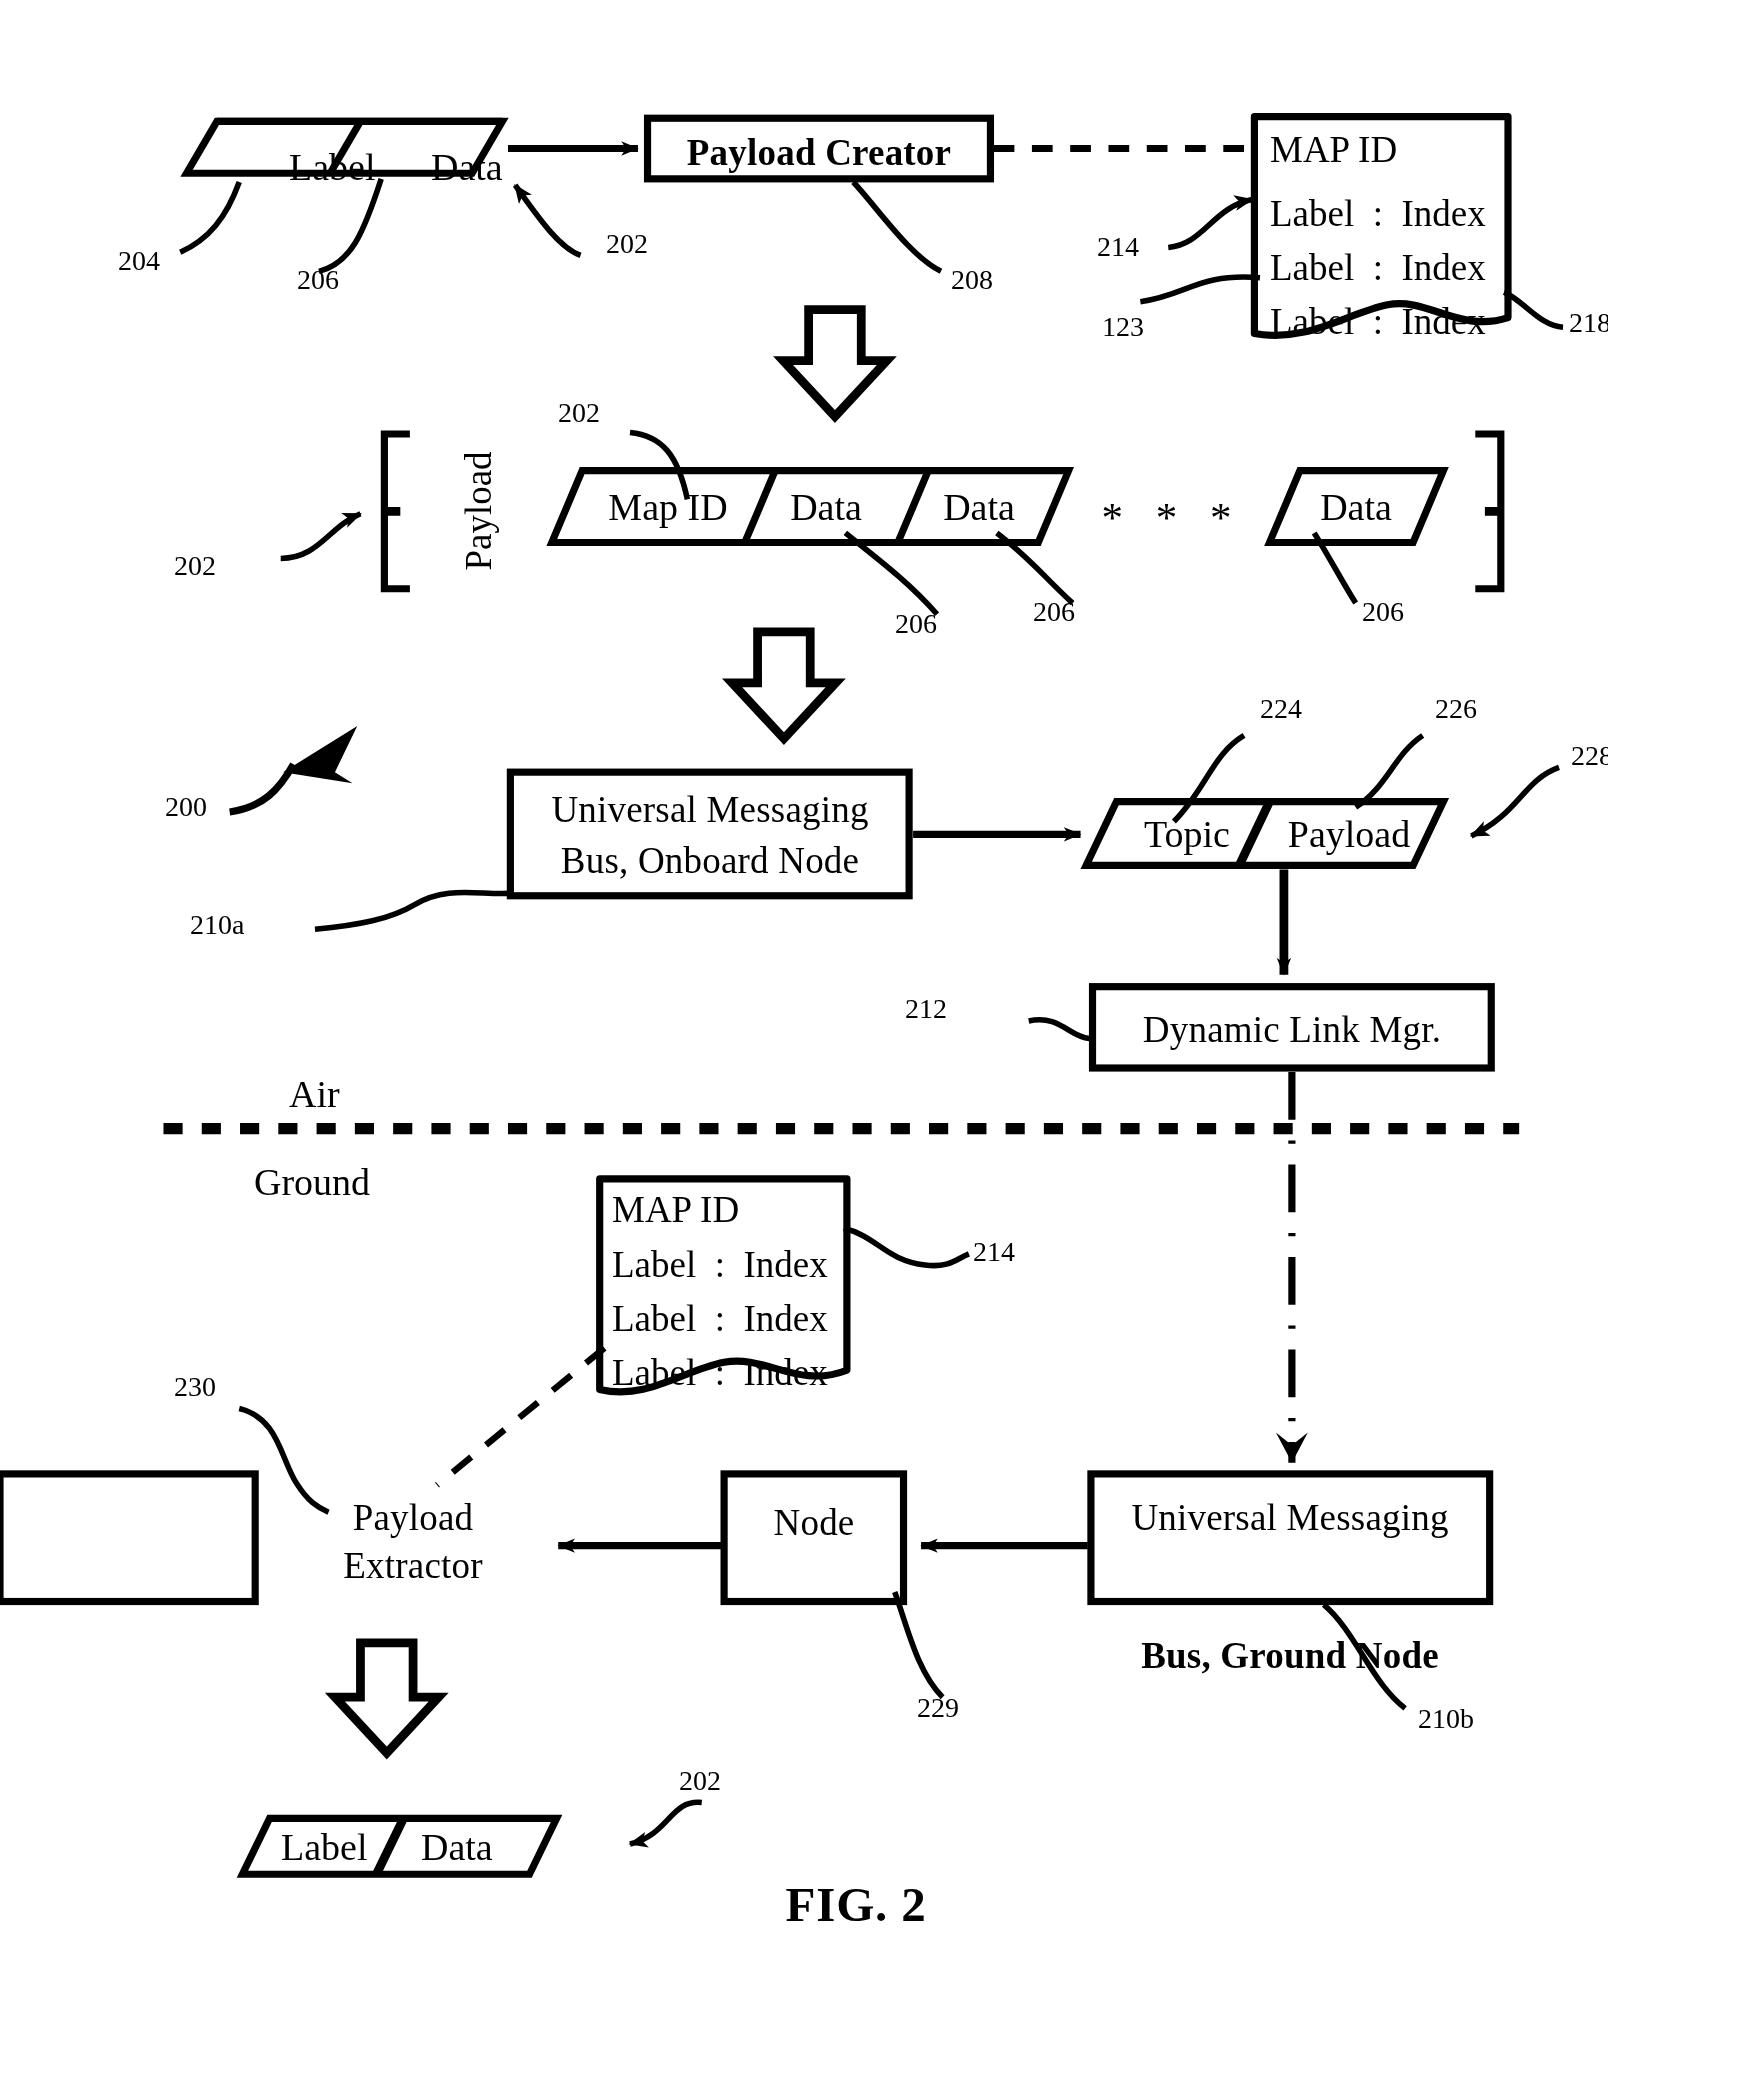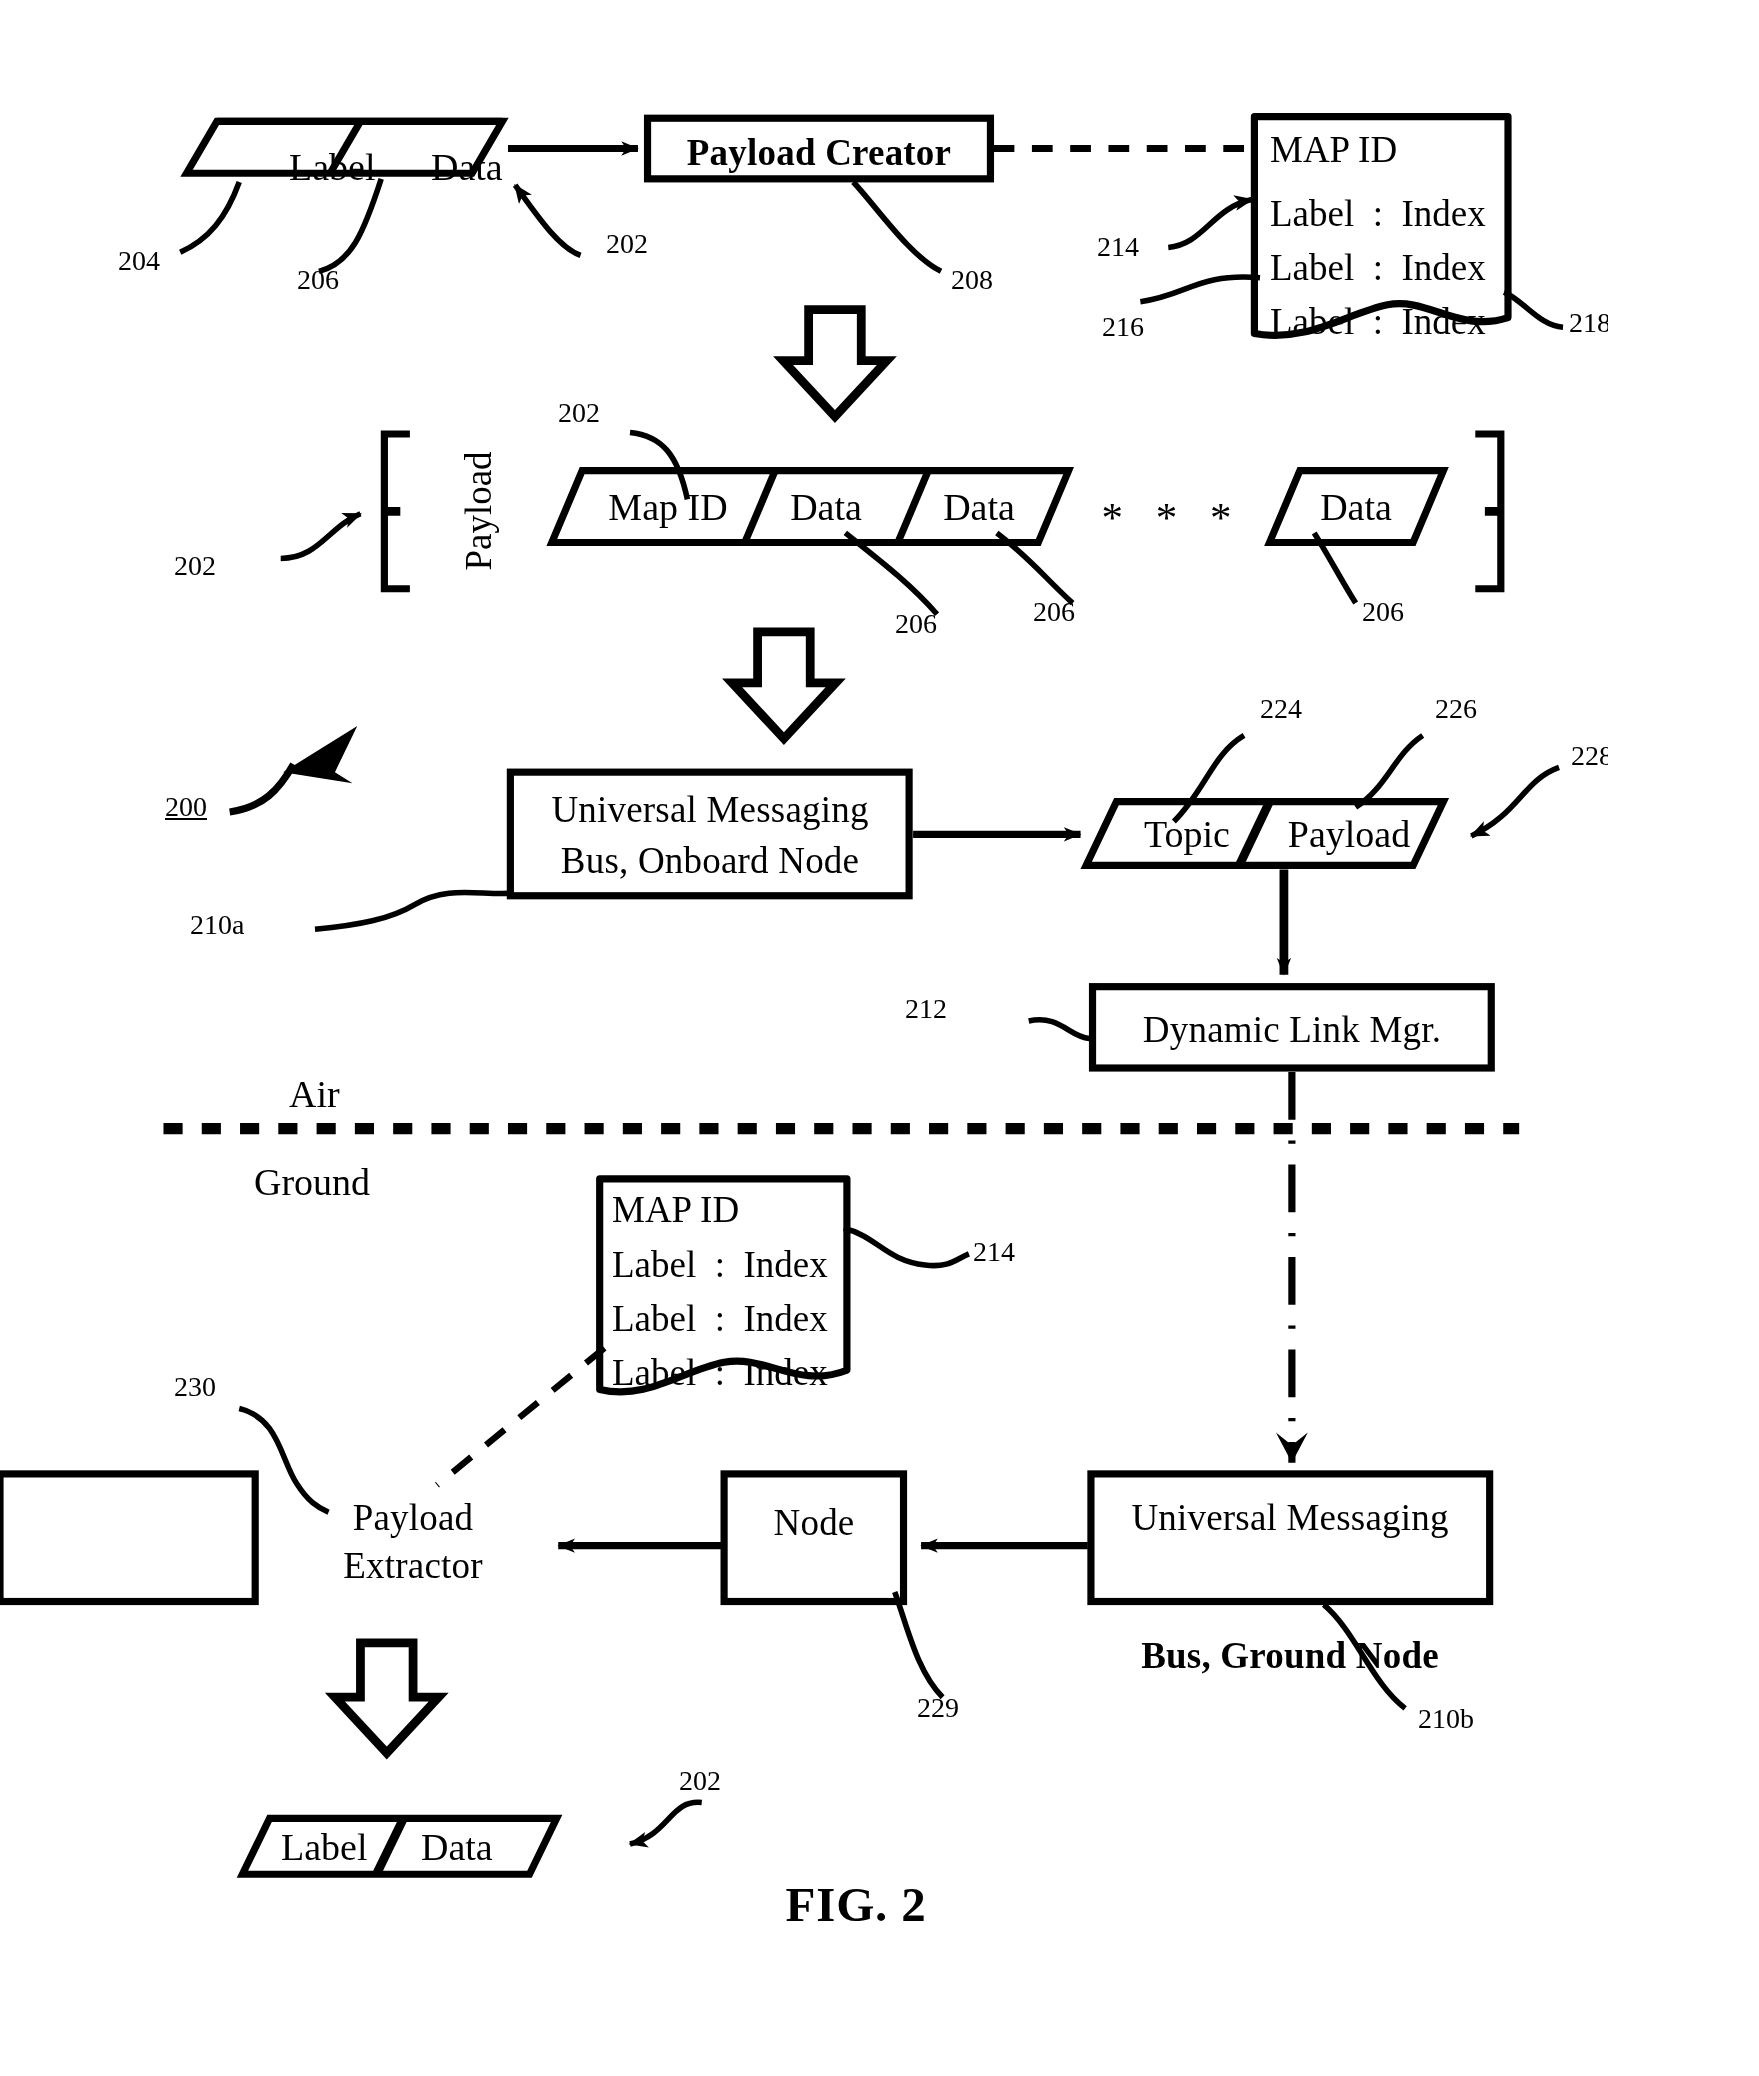--- a/index.html
+++ b/index.html
@@ -199,21 +199,21 @@
 
   <div class="txt box-label ctr" style="left:819px; top:152px;font-weight:bold;">Payload Creator</div>
   <div class="txt ref" style="left:951px; top:266px;">208</div>
 
   <div class="txt maprow" style="left:1270px; top:131px;">MAP ID</div>
   <div class="txt maprow" style="left:1270px; top:195px;">Label  :  Index</div>
   <div class="txt maprow" style="left:1270px; top:249px;">Label  :  Index</div>
   <div class="txt maprow" style="left:1270px; top:303px;">Label  :  Index</div>
 
   <div class="txt ref" style="left:1097px; top:233px;">214</div>
-  <div class="txt ref" style="left:1102px; top:313px;">216</div>
+  <div class="txt ref" style="left:1102px; top:313px;">123</div>
   <div class="txt ref" style="left:1569px; top:309px;">218</div>
 
   <div class="txt vert" style="left:478px; top:511px;">Payload</div>
   <div class="txt ref" style="left:174px; top:552px;">202</div>
   <div class="txt ref" style="left:558px; top:399px;">202</div>
 
   <div class="txt cell ctr" style="left:668px; top:507px;">Map ID</div>
   <div class="txt cell ctr" style="left:826px; top:507px;">Data</div>
   <div class="txt cell ctr" style="left:979px; top:507px;">Data</div>
   <div class="txt cell ctr" style="left:1356px; top:507px;">Data</div>
@@ -221,21 +221,21 @@
   <div class="txt stars ctr" style="left:1172px; top:517px;">* * *</div>
 
   <div class="txt ref" style="left:895px; top:610px;">206</div>
   <div class="txt ref" style="left:1033px; top:598px;">206</div>
   <div class="txt ref" style="left:1362px; top:598px;">206</div>
 
   <div class="txt box-label ctr" style="left:710px; top:809px;">Universal Messaging</div>
   <div class="txt box-label ctr" style="left:710px; top:860px;text-align:center;">Bus, Onboard Node</div>
   <div class="txt ref" style="left:190px; top:911px;text-align:right;">210a</div>
 
-  <div class="txt ref" style="left:165px; top:793px;text-decoration:underline;">200</div>
+  <div class="txt ref" style="left:165px; top:793px;">200</div>
 
   <div class="txt cell ctr" style="left:1187px; top:834px;">Topic</div>
   <div class="txt cell ctr" style="left:1349px; top:834px;">Payload</div>
 
   <div class="txt ref" style="left:1260px; top:695px;">224</div>
   <div class="txt ref" style="left:1435px; top:695px;">226</div>
   <div class="txt ref" style="left:1571px; top:742px;">228</div>
 
   <div class="txt box-label ctr" style="left:1292px; top:1029px;">Dynamic Link Mgr.</div>
   <div class="txt ref" style="left:905px; top:995px;">212</div>

